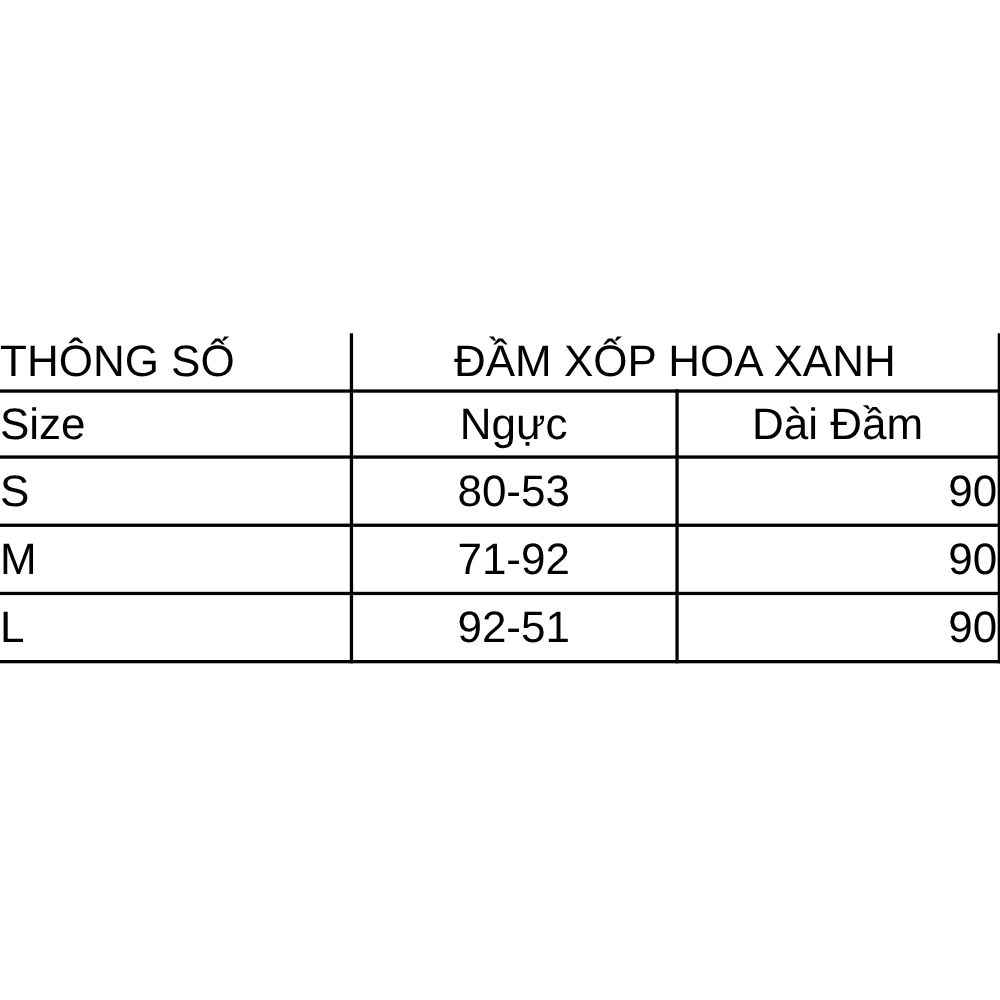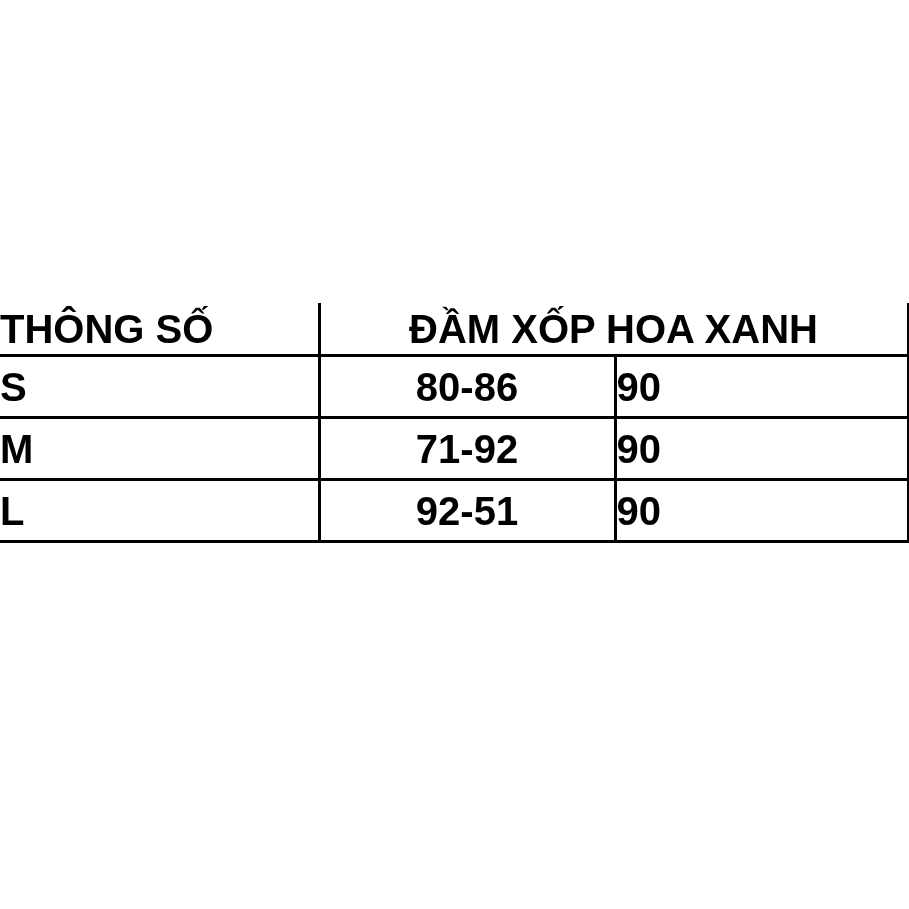--- a/index.html
+++ b/index.html
@@ -24,62 +24,67 @@
     table-layout: fixed;
     font-size: 40px;
     line-height: 1;
     color: #000000;
   }
   .size-chart col.c1 { width: 319px; }
   .size-chart col.c2 { width: 296px; }
   .size-chart col.c3 { width: 293px; }
 
   .size-chart td, .size-chart th {
-    font-weight: 700;
+    font-weight: 400;
     padding: 0;
     vertical-align: middle;
     white-space: nowrap;
     overflow: hidden;
     margin-left: 20px;
   }
 
   
   tr.r-title  > * { height: 51px; }  
   tr.r-cols   > * { height: 57px; }
   tr.r-data   > * { height: 59px; }
 
   
   .bb { border-bottom: 3px solid #000; }
   .br { border-right: 3px solid #000; }
 
   .al { text-align: left;  padding-left: 9px;  }
   .ac { text-align: center; }
-  .ar { padding-right: 12px; }
+  .ar { text-align: right; padding-right: 12px; }
   .al-wide { text-align: center; padding-left: 13px; }
 </style>
 </head>
 <body>
 
 <table class="size-chart">
   <colgroup>
     <col class="c1">
     <col class="c2">
     <col class="c3">
   </colgroup>
 
   <tbody>
       <tr class="r-title">
     <td class="al bb br">THÔNG SỐ</td>
     <td class="al-wide bb br" colspan="2">ĐẦM XỐP HOA XANH</td>
   </tr>
 
+  <tr class="r-cols">
+    <td class="al bb br">Size</td>
+    <td class="ac bb br">Ngực</td>
+    <td class="al-wide bb br">Dài Đầm</td>
+  </tr>
 
   <tr class="r-data">
     <td class="al bb br">S</td>
-    <td class="ac bb br">80-86</td>
+    <td class="ac bb br">80-53</td>
     <td class="ar bb br">90</td>
   </tr>
 
   <tr class="r-data">
     <td class="al bb br">M</td>
     <td class="ac bb br">71-92</td>
     <td class="ar bb br">90</td>
   </tr>
 
   <tr class="r-data">

